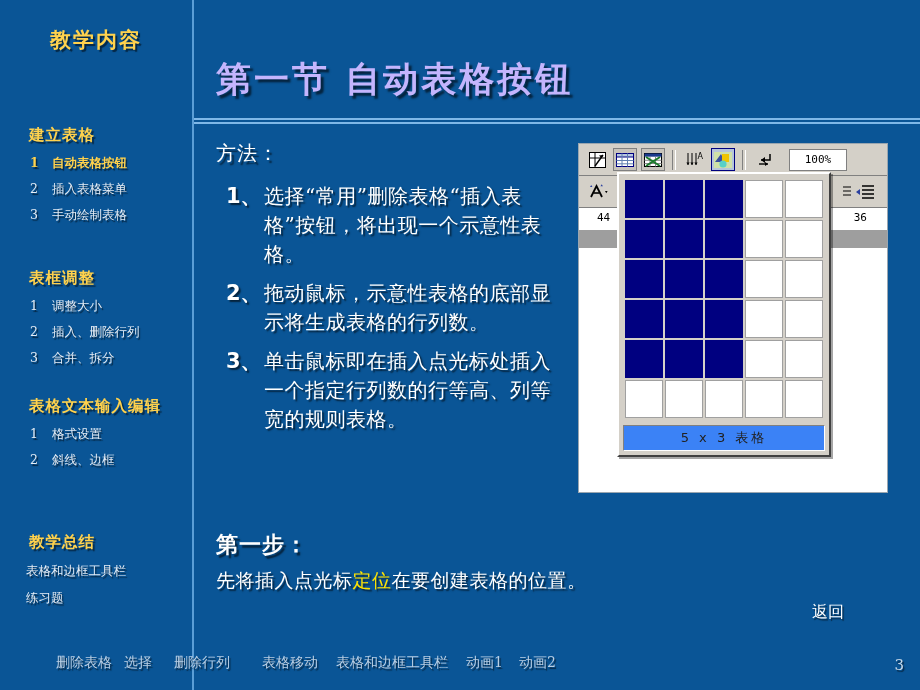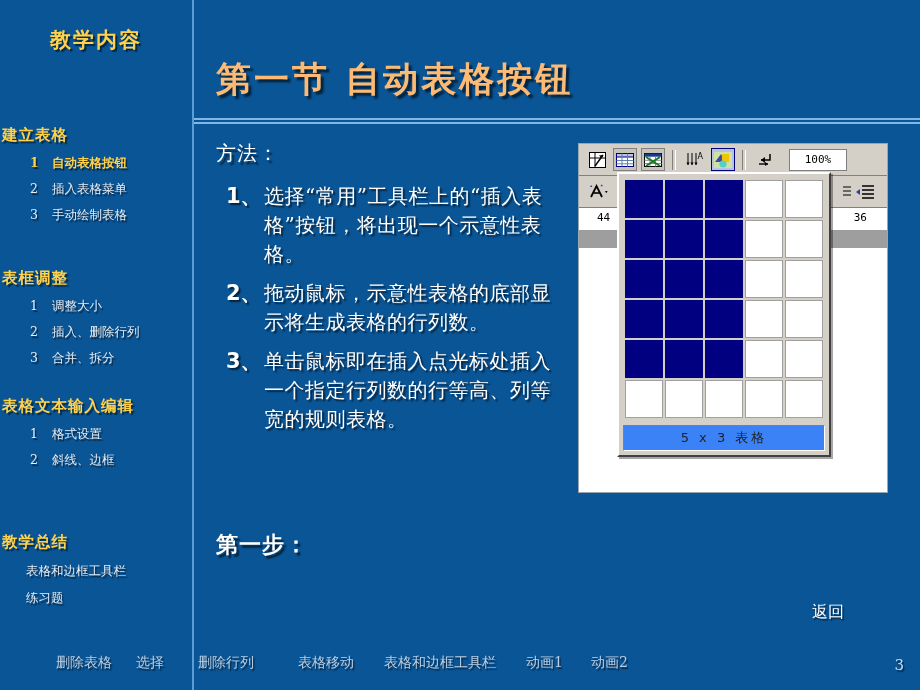--- a/index.html
+++ b/index.html
@@ -55,21 +55,21 @@
   }
   .sb-group {
     position: absolute;
     left: 0;
     width: 192px;
   }
   .sb-head {
     font-size: 15.5px;
     font-weight: bold;
     color: #ffd24d;
-    padding-left: 2px;
+    padding-left: 29px;
     letter-spacing: 1px;
     text-shadow: 2px 2px 1px rgba(0,0,0,0.5);
     font-family: "DejaVu Serif", "Liberation Serif", serif;
     white-space: nowrap;
   }
   .sb-item {
     display: flex;
     align-items: baseline;
     font-size: 12.5px;
     color: #e6eef7;
@@ -99,21 +99,21 @@
     white-space: nowrap;
   }
 
   
   .main-title {
     position: absolute;
     left: 216px;
     top: 56px;
     font-size: 35px;
     font-weight: bold;
-    color: #fdba74;
+    color: #c4b5fd;
     letter-spacing: 3px;
     text-shadow: 3px 3px 2px rgba(0,0,0,0.6);
     white-space: nowrap;
   }
   .title-rule {
     position: absolute;
     left: 194px;
     width: 726px;
   }
   .title-rule .l1 {
@@ -207,21 +207,21 @@
     bottom: 0;
     width: 920px;
     height: 46px;
   }
   .footer-links {
     position: absolute;
     left: 56px;
     top: 10px;
     display: flex;
     align-items: baseline;
-    gap: 16px;
+    gap: 4px;
   }
   .footer-links .fl {
     font-size: 14px;
     color: #b9cfe5;
     text-shadow: 1.5px 1.5px 1px rgba(0,0,0,0.5);
     font-family: "DejaVu Serif", "Liberation Serif", serif;
     white-space: nowrap;
   }
   .page-num {
     position: absolute;
@@ -442,21 +442,21 @@
   <div class="title-rule" style="top:118px;">
     <div class="l1"></div>
     <div class="l2"></div>
   </div>
 
   <div class="method-label">方法：</div>
 
   <div class="steps">
     <div class="step">
       <div class="sn">1、</div>
-      <div class="st">选择“常用”工具栏上的“插入表格”按钮，将出现一个示意性表格。</div>
+      <div class="st">选择“常用”删除表格“插入表格”按钮，将出现一个示意性表格。</div>
     </div>
     <div class="step">
       <div class="sn">2、</div>
       <div class="st">拖动鼠标，示意性表格的底部显示将生成表格的行列数。</div>
     </div>
     <div class="step">
       <div class="sn">3、</div>
       <div class="st">单击鼠标即在插入点光标处插入一个指定行列数的行等高、列等宽的规则表格。</div>
     </div>
   </div>
@@ -609,20 +609,23 @@
           <td></td>
           <td></td>
         </tr>
       </tbody>
         </table>
       <div class="gridlabel">5 x 3 表格</div>
     </div>
   </div>
 
   <div class="stepone-title">第一步：</div>
+  <div class="stepone-text">
+    <span>先将插入点光标</span><span class="hi">定位</span><span>在要创建表格的位置。</span>
+  </div>
   <div class="return-link">返回</div>
 
   <div class="footer">
     <div class="footer-links">
       <span class="fl" style="margin-right:8px;">删除表格</span>
       <span class="fl" style="margin-right:18px;">选择</span>
       <span class="fl" style="margin-right:28px;">删除行列</span>
       <span class="fl" style="margin-right:14px;">表格移动</span>
       <span class="fl" style="margin-right:14px;">表格和边框工具栏</span>
       <span class="fl" style="margin-right:12px;">动画1</span>

